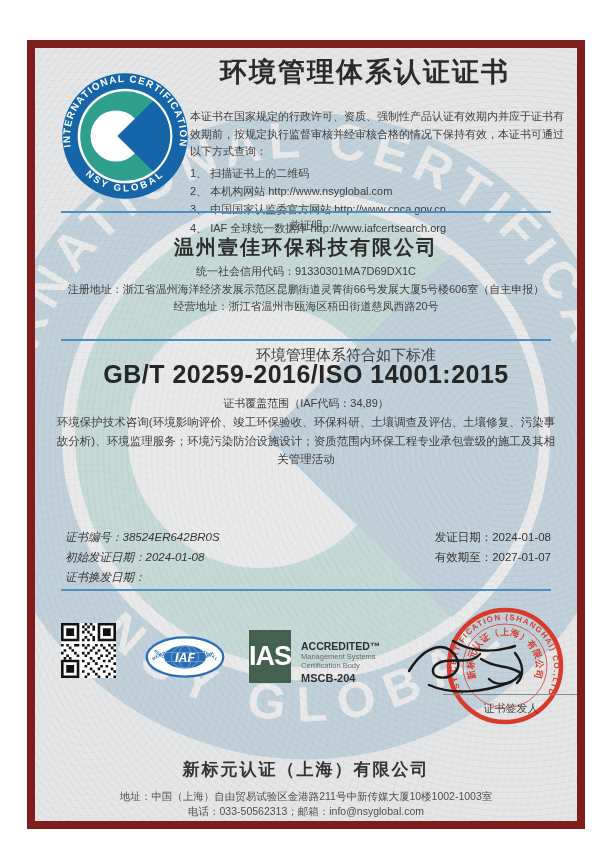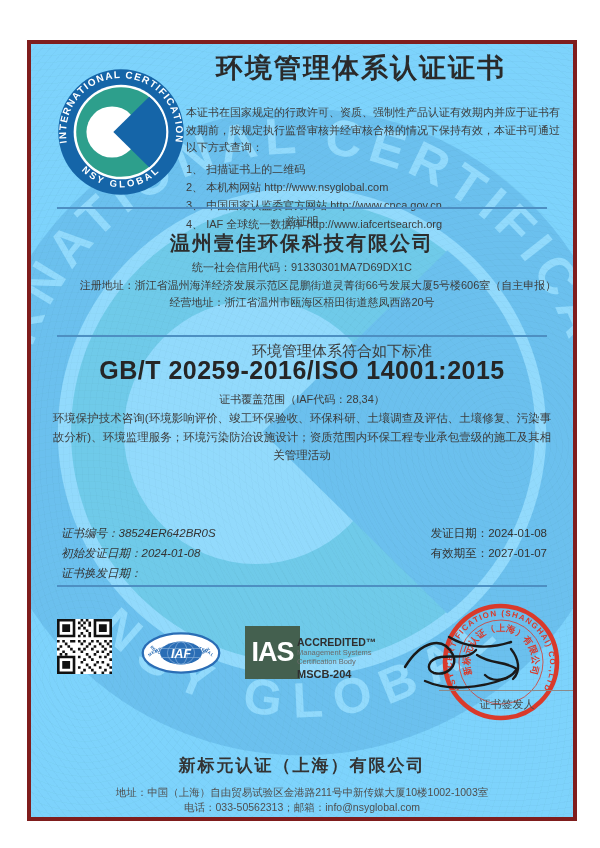--- a/index.html
+++ b/index.html
@@ -1,46 +1,46 @@
 <!DOCTYPE html>
 <html><head>
 <meta charset="utf-8">
 <style>
   html,body{margin:0;padding:0;background:#fff;}
   body{width:600px;height:848px;position:relative;font-family:"Liberation Sans",sans-serif;overflow:hidden;}
-  .frame{position:absolute;left:27px;top:40px;width:542px;height:773px;border:4px solid #7f1d1d;background:#7dd3fc;overflow:hidden;}
+  .frame{position:absolute;left:27px;top:40px;width:542px;height:773px;border:8px solid #7f1d1d;background:#e5e5e5;overflow:hidden;}
   .abs{position:absolute;}
   .center{left:0;width:100%;text-align:center;}
   .guilloche{position:absolute;inset:0;
     background:
       repeating-radial-gradient(circle at 88% 52%, rgba(90,150,200,.08) 0 1px, transparent 1px 6px),
       repeating-radial-gradient(circle at 10% 82%, rgba(80,170,160,.06) 0 1px, transparent 1px 7px);}
   .watermark{position:absolute;left:-59px;top:58px;width:660px;height:660px;opacity:.16;}
   .logo-main{left:26px;top:24px;width:128px;height:128px;}
   .cert-title{left:130px;top:6px;width:400px;text-align:center;font-size:27px;font-weight:600;color:#2a2a2a;letter-spacing:2px;}
   .intro-block{left:155px;top:52px;width:384px;font-size:11px;color:#3c3c3c;}
   .intro-block p{margin:8px 0 3px 0;line-height:1.6;}
   .query-item{line-height:1.66;}
   .hr{height:0;border-top:2px solid #4d8fc2;left:26px;width:490px;}
   .hr1{top:163px;} .hr2{top:291px;} .hr3{top:541px;}
   .certify-label{top:170px;font-size:11px;color:#3c3c3c;}
   .company-name{top:186px;font-size:20px;font-weight:600;color:#2d2d2d;letter-spacing:2px;}
   .credit-code{top:216px;font-size:11px;color:#3c3c3c;}
-  .reg-addr{top:234px;font-size:11px;color:#3c3c3c;margin-left:16px;}
+  .reg-addr{top:234px;font-size:11px;color:#3c3c3c;}
   .biz-addr{top:251px;font-size:11px;color:#3c3c3c;}
   .std-head{top:298px;font-size:15px;color:#3c3c3c;margin-left:40px;}
   .std-code{top:312px;font-size:25px;font-weight:bold;color:#262626;letter-spacing:.5px;}
   .scope-head{top:348px;font-size:11px;color:#3c3c3c;}
   .scope-text{left:18px;top:365px;width:506px;text-align:center;font-size:11.5px;line-height:1.62;color:#3c3c3c;}
   .meta-row{font-size:11.5px;color:#333;}
   .m-left{left:30px;font-style:italic;} .m-right{right:26px;text-align:right;}
   .r1{top:482px;} .r2{top:502px;} .r3{top:522px;}
   .qr{left:26px;top:575px;width:55px;height:55px;}
   .iaf{left:109px;top:586px;width:82px;height:46px;}
-  .ias-box{left:214px;top:582px;width:55px;height:53px;background:#44604f;color:#fff;
+  .ias-box{left:214px;top:582px;width:42px;height:53px;background:#44604f;color:#fff;
     display:flex;align-items:center;justify-content:center;font-size:27px;font-weight:bold;letter-spacing:-1px;}
   .ias-text{left:266px;top:592px;width:110px;color:#555;}
   .ias-accredited{font-size:10.5px;font-weight:bold;color:#2f2f2f;line-height:1.15;}
   .ias-small{font-size:7.5px;line-height:1.25;color:#6a6a6a;}
   .ias-code{font-size:11px;font-weight:bold;color:#2f2f2f;line-height:1.3;}
   .stamp{left:408px;top:556px;width:124px;height:124px;}
   .signature{left:360px;top:575px;width:170px;height:85px;}
   .signer-line{left:408px;top:646px;width:136px;height:0;border-top:1.5px solid #8a8a8a;}
   .signer-label{left:408px;top:653px;width:136px;text-align:center;font-size:11px;color:#4a4a4a;}
   .f-company{top:710px;font-size:17px;font-weight:600;color:#333;letter-spacing:2px;}
@@ -97,21 +97,21 @@
   <div class="abs center company-name">温州壹佳环保科技有限公司</div>
   <div class="abs center certify-label">兹证明</div>
   <div class="abs center credit-code">统一社会信用代码：91330301MA7D69DX1C</div>
   <div class="abs center reg-addr">注册地址：浙江省温州海洋经济发展示范区昆鹏街道灵菁街66号发展大厦5号楼606室（自主申报）</div>
   <div class="abs center biz-addr">经营地址：浙江省温州市瓯海区梧田街道慈凤西路20号</div>
 
   <div class="abs hr hr2"></div>
 
   <div class="abs center std-head">环境管理体系符合如下标准</div>
   <div class="abs center std-code">GB/T 20259-2016/ISO 14001:2015</div>
-  <div class="abs center scope-head">证书覆盖范围（IAF代码：28,34）</div>
+  <div class="abs center scope-head">证书覆盖范围（IAF代码：34,89）</div>
   <div class="abs scope-text">环境保护技术咨询(环境影响评价、竣工环保验收、环保科研、土壤调查及评估、土壤修复、污染事故分析)、环境监理服务；环境污染防治设施设计；资质范围内环保工程专业承包壹级的施工及其相关管理活动</div>
 
   <div class="abs meta-row m-left r1"><span>证书编号：</span><span>38524ER642BR0S</span></div>
   <div class="abs meta-row m-right r1"><span>发证日期：</span><span>2024-01-08</span></div>
   <div class="abs meta-row m-left r2"><span>初始发证日期：</span><span>2024-01-08</span></div>
   <div class="abs meta-row m-right r2"><span>有效期至：</span><span>2027-01-07</span></div>
   <div class="abs meta-row m-left r3"><span>证书换发日期：</span><span></span></div>
 
   <div class="abs hr hr3"></div>
 

